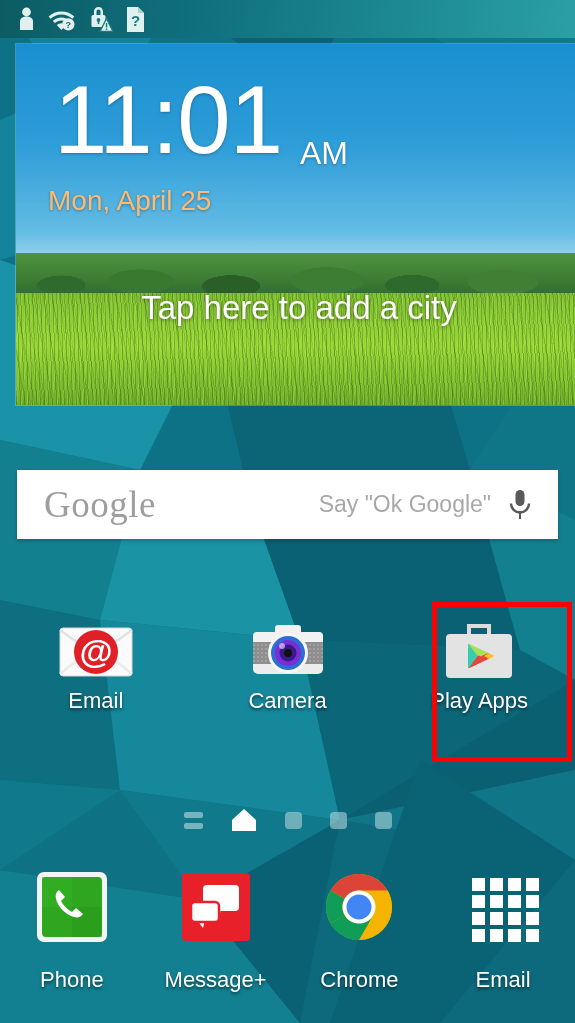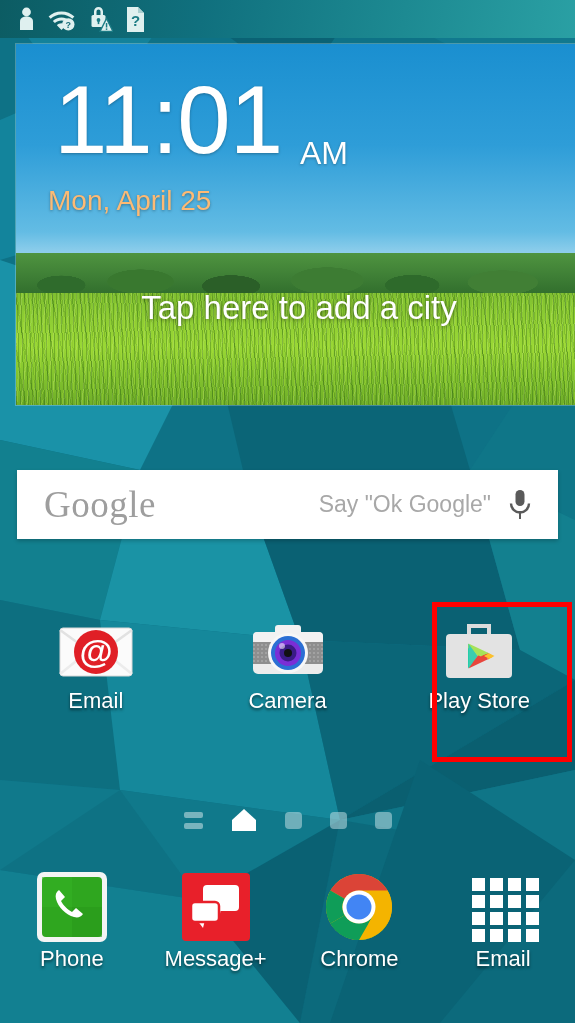--- a/index.html
+++ b/index.html
@@ -151,21 +151,21 @@
   #dock{
     position:absolute; left:0; top:868px; width:575px; height:140px;
     z-index:20; display:flex;
   }
   .dock-cell{
     flex:1; display:flex; flex-direction:column; align-items:center;
     justify-content:flex-start;
   }
   .dock-icon{ width:78px; height:78px; position:relative; }
   .dock-label{
-    margin-top:2px; color:#ffffff; font-size:22px; line-height:1;
+    margin-top:23px; color:#ffffff; font-size:22px; line-height:1;
     text-shadow:0 2px 3px rgba(0,0,0,.55); white-space:nowrap;
   }
 </style>
 </head>
 <body>
 
 <div id="wallpaper">
   <svg viewBox="0 0 575 1023" preserveAspectRatio="none">
     <rect x="0" y="0" width="575" height="1023" fill="#0e7286"></rect>
     <polygon points="0,0 180,0 90,120" fill="#13829a"></polygon>
@@ -304,21 +304,21 @@
         <path d="M33 53.5 52 43.5l-4.5-2.8L33 49z" fill="#eb4335"></path>
         <path d="M48 42l5 2.8-5 2.8z" fill="#fbbc05"></path>
         <path d="M28 32l5 2.5v19L28 56z" fill="#46c0f0" opacity=".0"></path>
         <path d="M28.5 31.5 47.5 41.5 28.5 52z" fill="none"></path>
         <path d="M28.5 31.5v25l9.5-12.5z" fill="#3bccb0"></path>
         <path d="M28.5 31.5 49 41.3l-11 3.2z" fill="#a6e258"></path>
         <path d="M28.5 56.5 49 46.7l-11-3.2z" fill="#e8453c"></path>
         <path d="M49 41.3 54.5 44 49 46.7 44 44z" fill="#fbc02d"></path>
       </svg>
     </div>
-    <div class="app-label">Play Store</div>
+    <div class="app-label">Play Apps</div>
   </div>
 
 </div>
 
 <div id="settings-highlight"></div>
 
 <div id="page-indicator">
   <div class="pi-briefing">
     <span></span>
       <span></span>

